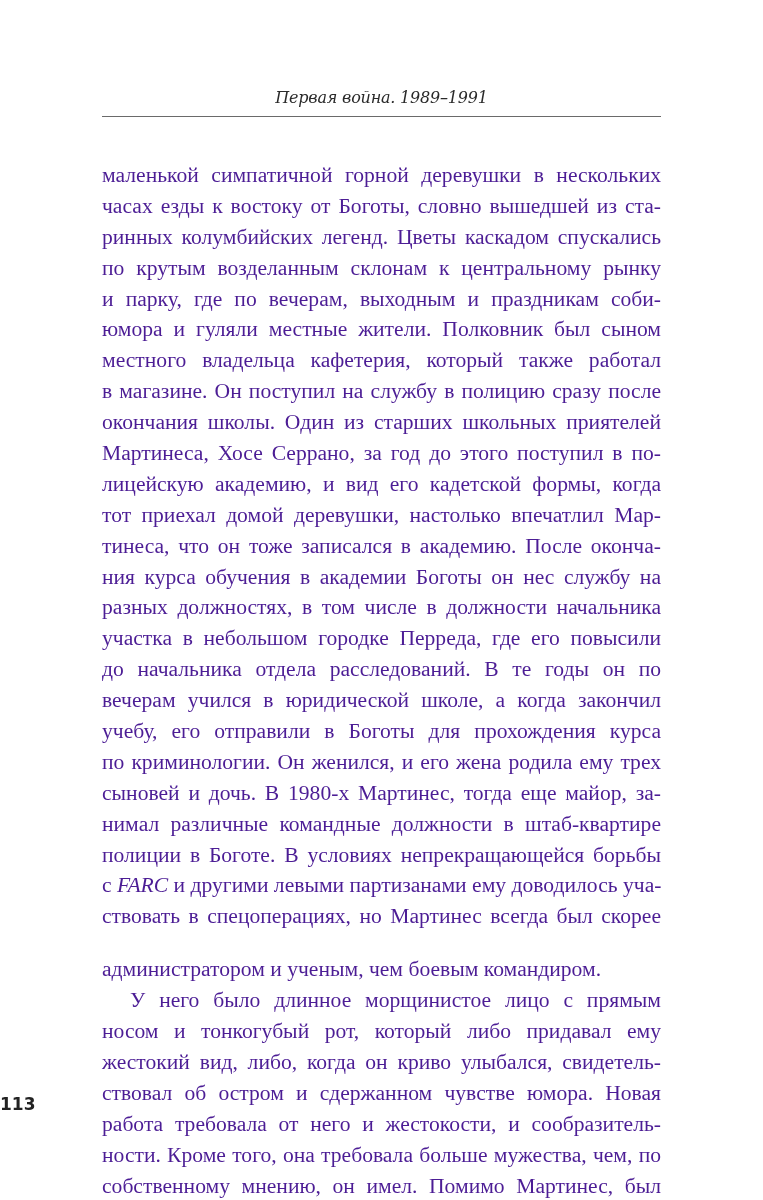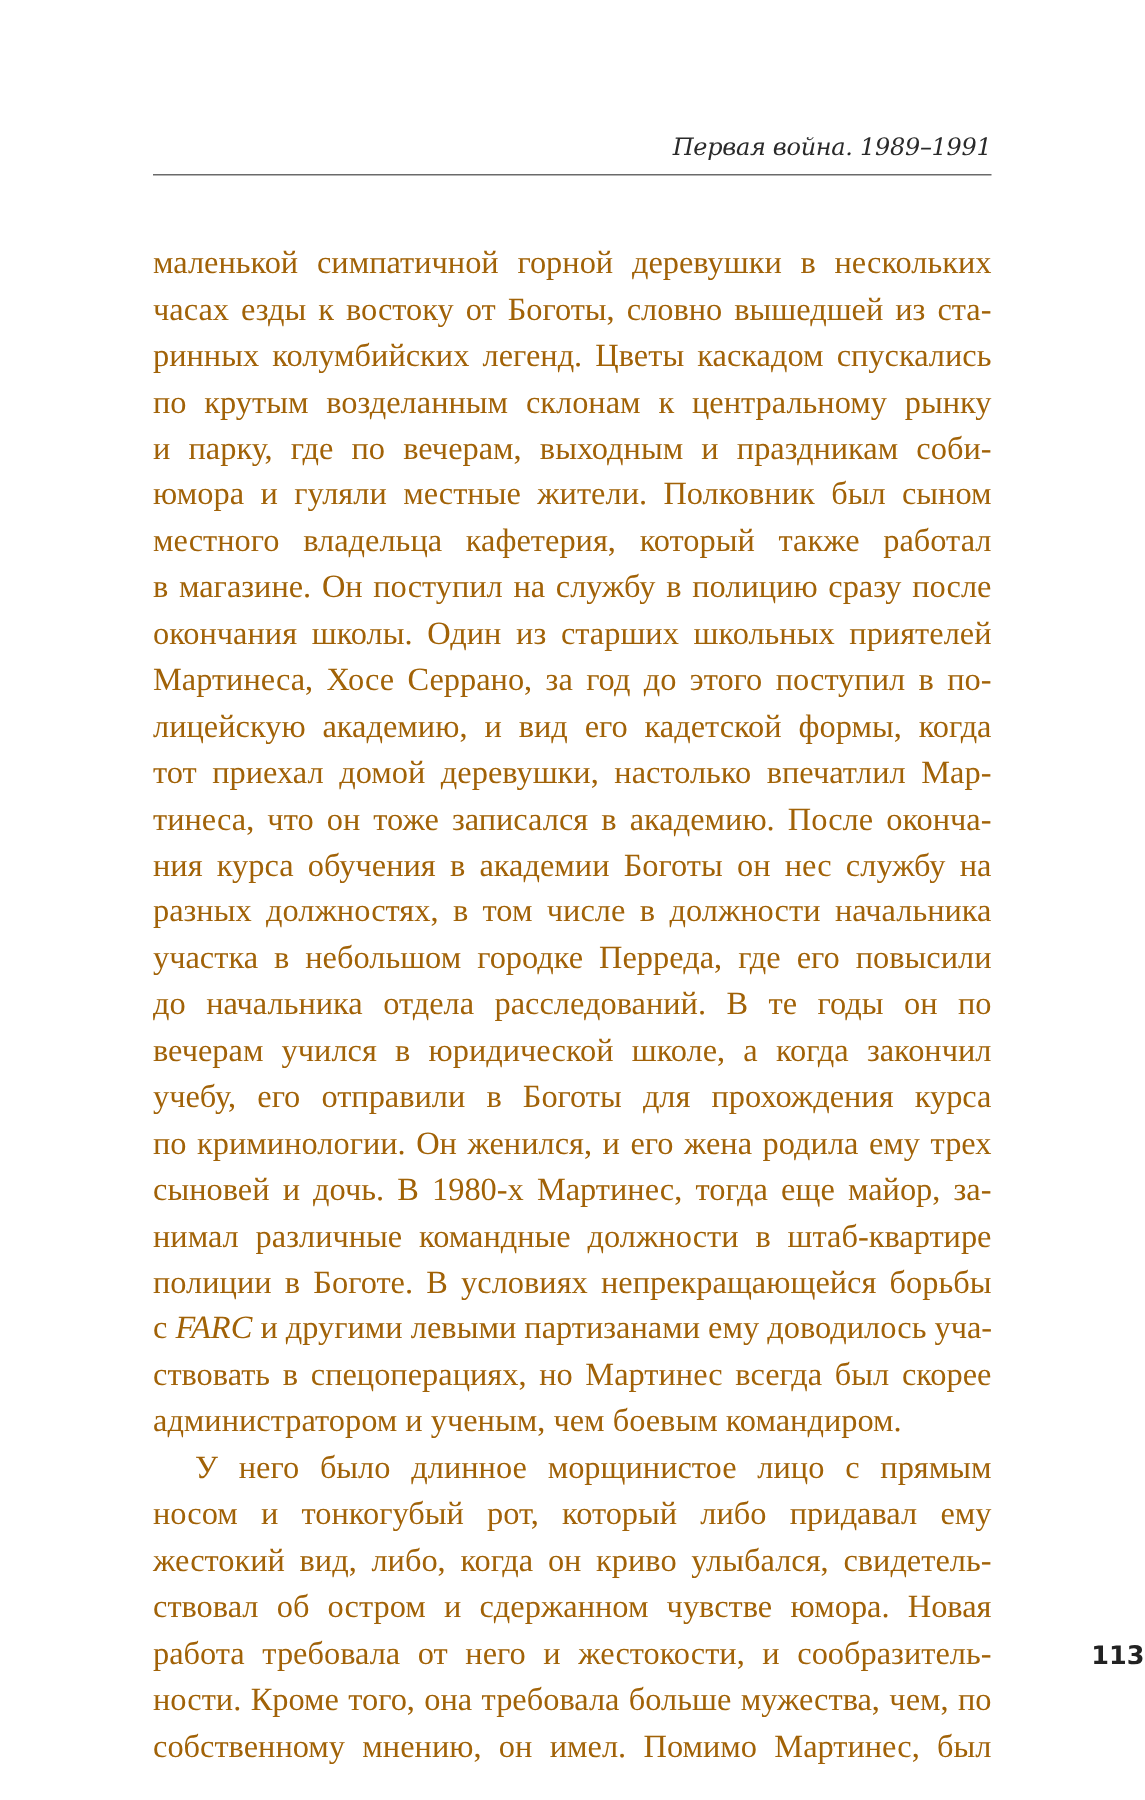--- a/index.html
+++ b/index.html
@@ -12,21 +12,21 @@
     height: 1200px;
     position: relative;
     overflow: hidden;
     color: #1e1e1e;
   }
   .running-head {
     position: absolute;
     left: 102px;
     width: 559px;
     top: 88px;
-    text-align: right;
+    text-align: center;
     font-family: "DejaVu Serif", serif;
     font-style: italic;
     font-size: 16px;
     color: #2a2a2a;
     letter-spacing: -0.2px;
   }
   .head-rule {
     position: absolute;
     left: 102px;
     width: 559px;
@@ -35,44 +35,45 @@
     border-top: 1.5px solid #6a6a6a;
   }
   .body-text {
     position: absolute;
     left: 102px;
     top: 160px;
     width: 559px;
     font-family: "Liberation Serif", serif;
     font-size: 21.6px;
     line-height: 30.9px;
-    color: #a16207;
+    color: #4c1d95;
   }
   .line {
     display: block;
     white-space: nowrap;
     text-align: justify;
     text-align-last: justify;
     height: 30.9px;
   }
   .line.last {
     text-align-last: left;
+    margin-top: 22px;
   }
   .line.indent {
     padding-left: 28px;
   }
   .italic {
     font-style: italic;
   }
   .folio {
     position: absolute;
     left: 0;
     width: 763px;
     top: 1094px;
-    text-align: right;
+    text-align: left;
     font-family: "DejaVu Sans", sans-serif;
     font-weight: bold;
     font-size: 17px;
     color: #222222;
   }
 </style>
 </head>
 <body>
 
 <div class="running-head">Первая война. 1989–1991</div>

